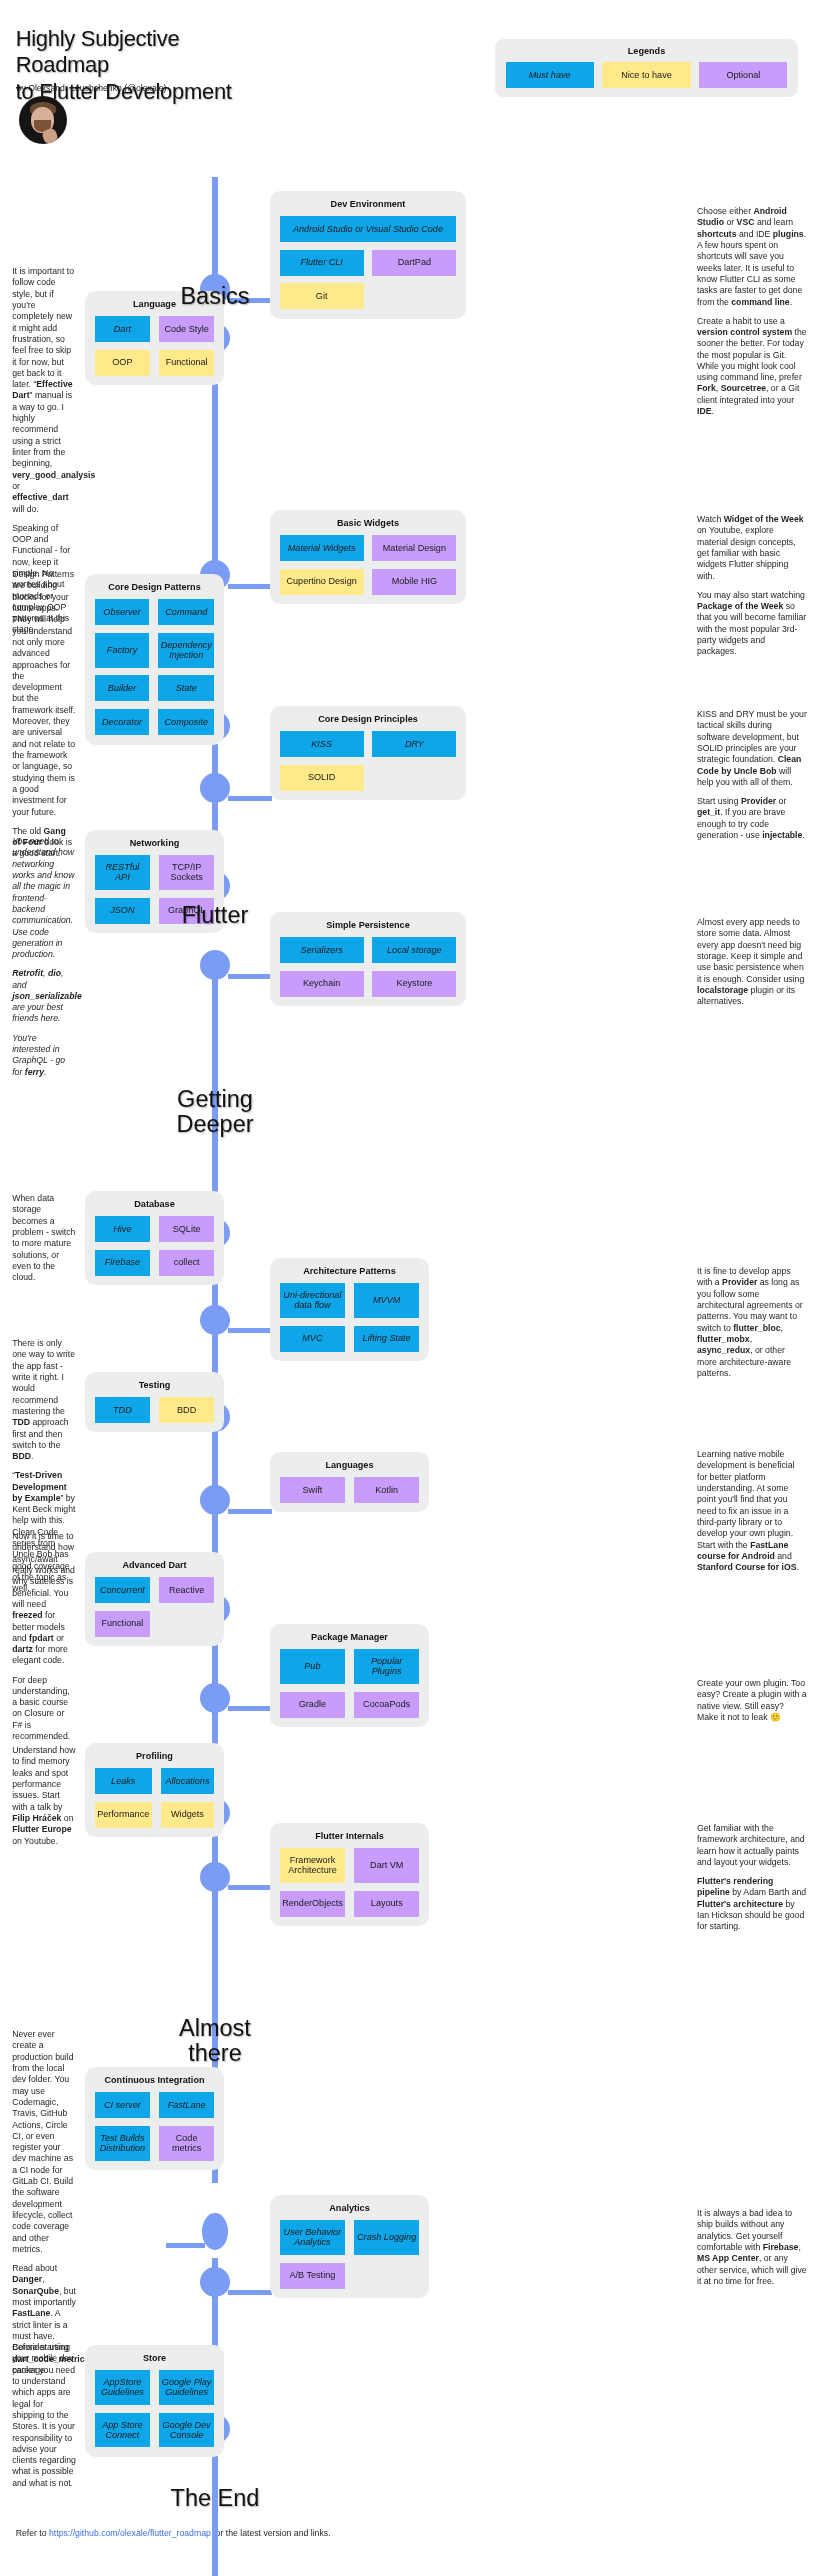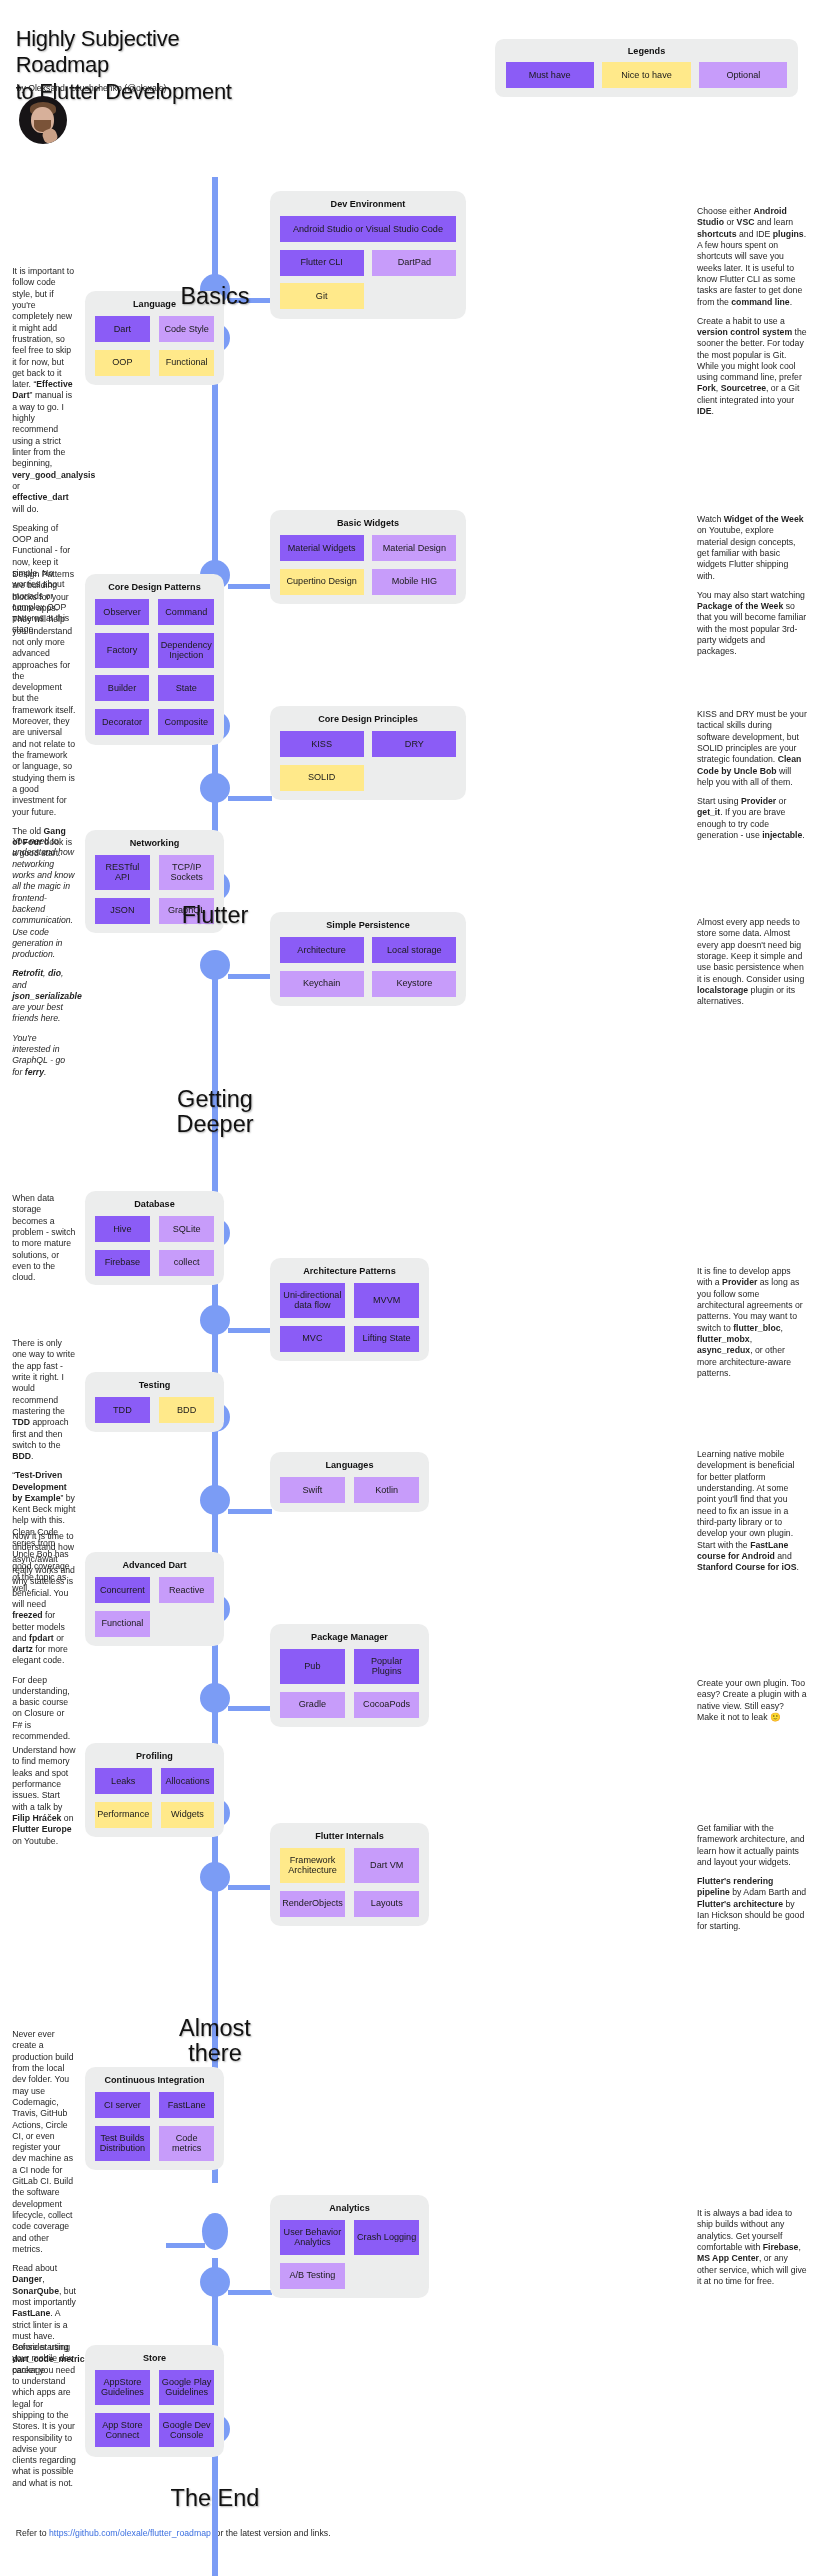--- a/index.html
+++ b/index.html
@@ -121,21 +121,21 @@
     font-size: 9.1px;
     color: #1a1a1a;
     text-align: center;
     padding: 7px 2.6px;
     line-height: 1.15;
     display: flex;
     align-items: center;
     justify-content: center;
     min-height: 26px;
   }
-  .c-must { background: #8b5cf6; }
+  .c-must { background: #0ea5e9; font-style: italic; }
   .c-nice { background: #ffe98a; }
   .c-opt  { background: #c79cfa; }
 
   
   .card {
     position: absolute;
     background: #eceded;
     border-radius: 10.5px;
     padding: 7.8px 9.6px 9.6px 9.6px;
     z-index: 4;
@@ -321,21 +321,21 @@
     <p>You need to understand how networking works and know all the magic in frontend-backend communication. Use code generation in production.</p>
     <p><b>Retrofit</b>, <b>dio</b>, and <b>json_serializable</b> are your best friends here.</p>
     <p>You're interested in GraphQL - go for <b>ferry</b>.</p>
   </div>
 
   <div class="node" style="left: 200px; top: 950px;"></div>
   <div class="connector" style="left: 228px; top: 974px; width: 44px;"></div>
   <div class="card" style="left: 270px; top: 912px; width: 196px;">
     <div class="card-title">Simple Persistence</div>
     <div class="grid2">
-      <div class="chip c-must">Architecture</div>
+      <div class="chip c-must">Serializers</div>
       <div class="chip c-must">Local storage</div>
       <div class="chip c-opt">Keychain</div>
       <div class="chip c-opt">Keystore</div>
     </div>
   </div>
   <div class="note" style="left: 697px; top: 917px; width: 110px;">
     <p>Almost every app needs to store some data. Almost every app doesn't need big storage. Keep it simple and use basic persistence when it is enough. Consider using <b>localstorage</b> plugin or its alternatives.</p>
   </div>
 
   <div class="milestone" style="left: 115px; top: 1087px;">

